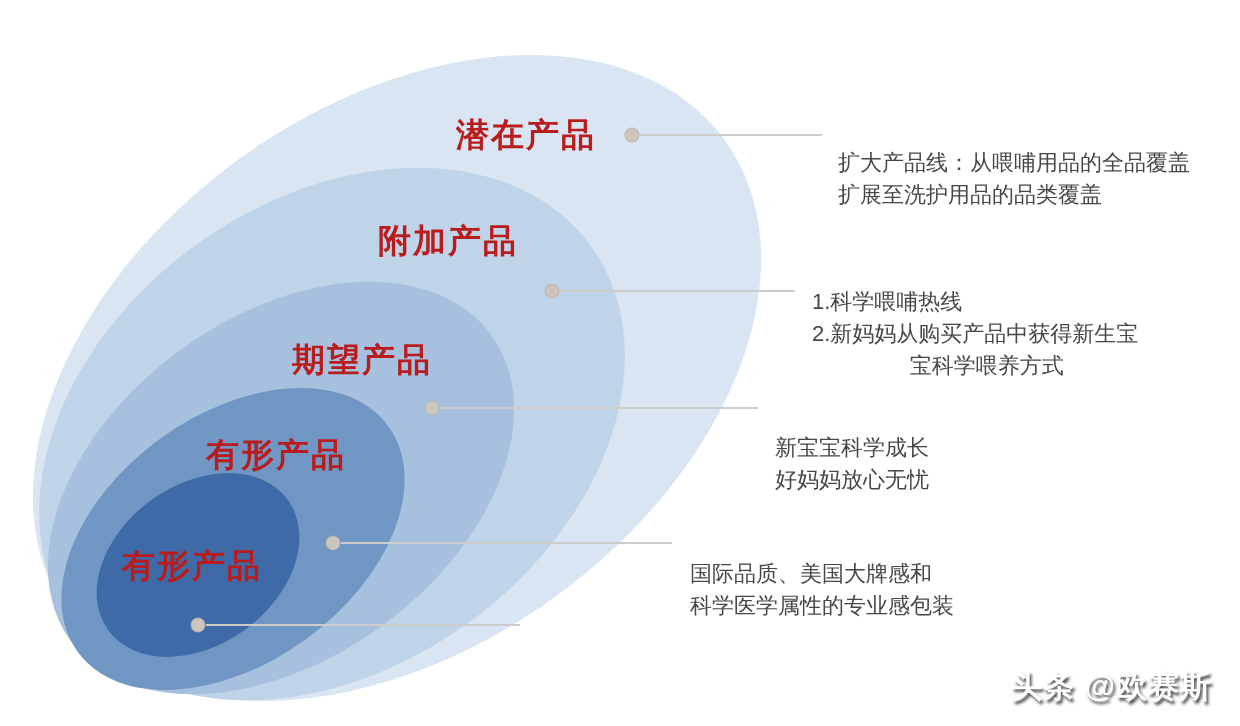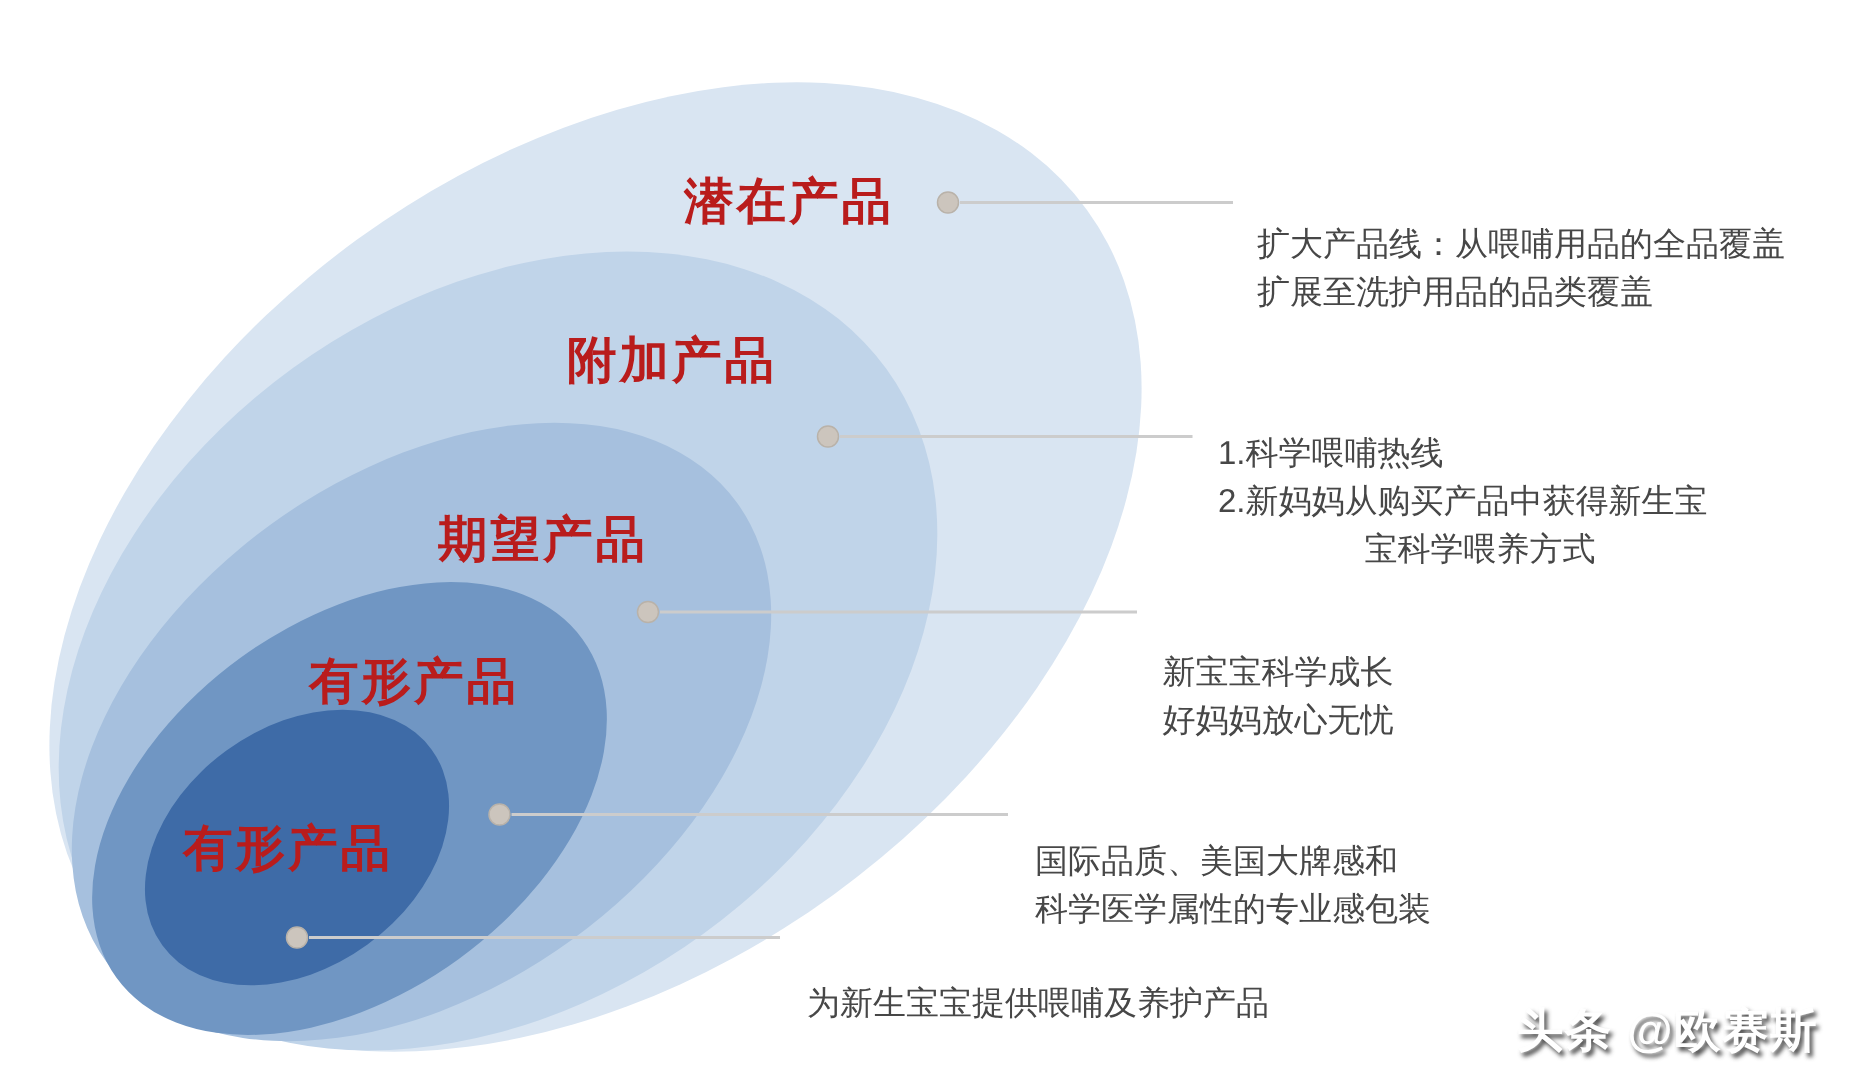--- a/index.html
+++ b/index.html
@@ -106,19 +106,16 @@
   <div class="ann ann-4">
     <div>国际品质、美国大牌感和</div>
     <div>科学医学属性的专业感包装</div>
   </div>
 
   <div class="ann ann-3">
     <div>新宝宝科学成长</div>
     <div>好妈妈放心无忧</div>
   </div>
 
-  <div class="ann ann-5">
-    <div>为新生宝宝提供喂哺及养护产品</div>
-  </div>
 
   <div class="watermark">头条 @欧赛斯</div>
 
 </div>
 
 </body></html>

